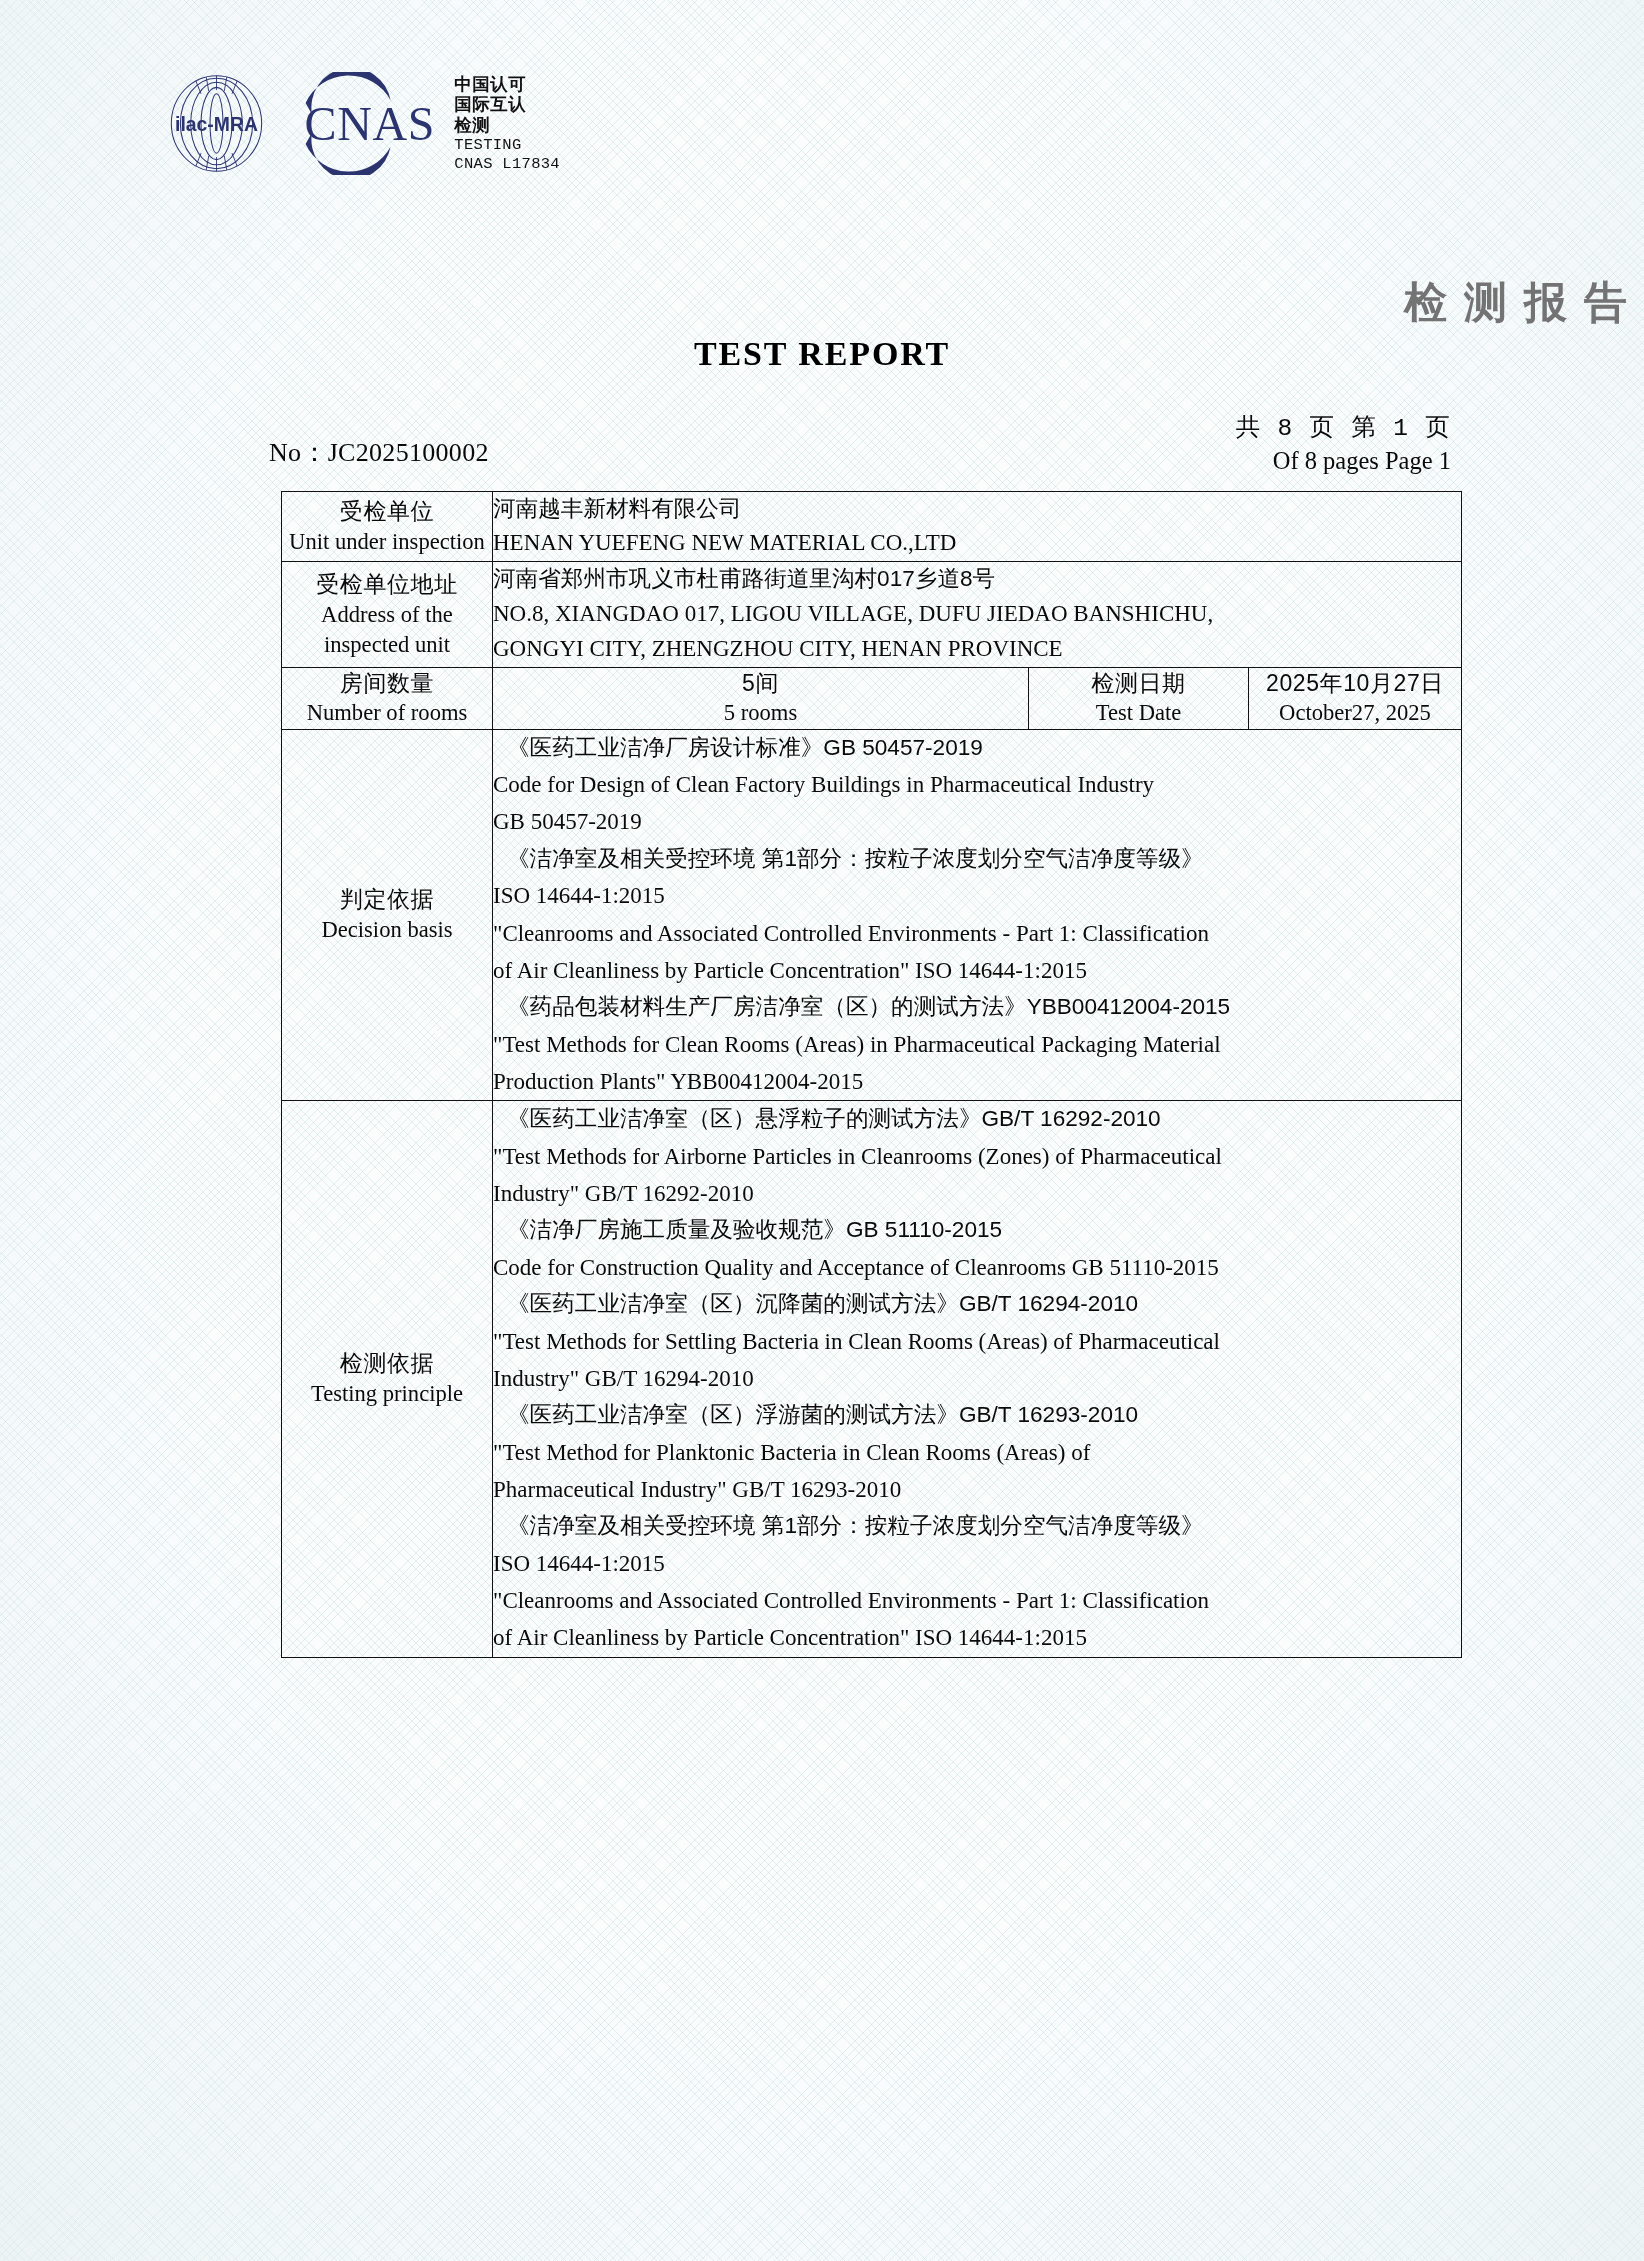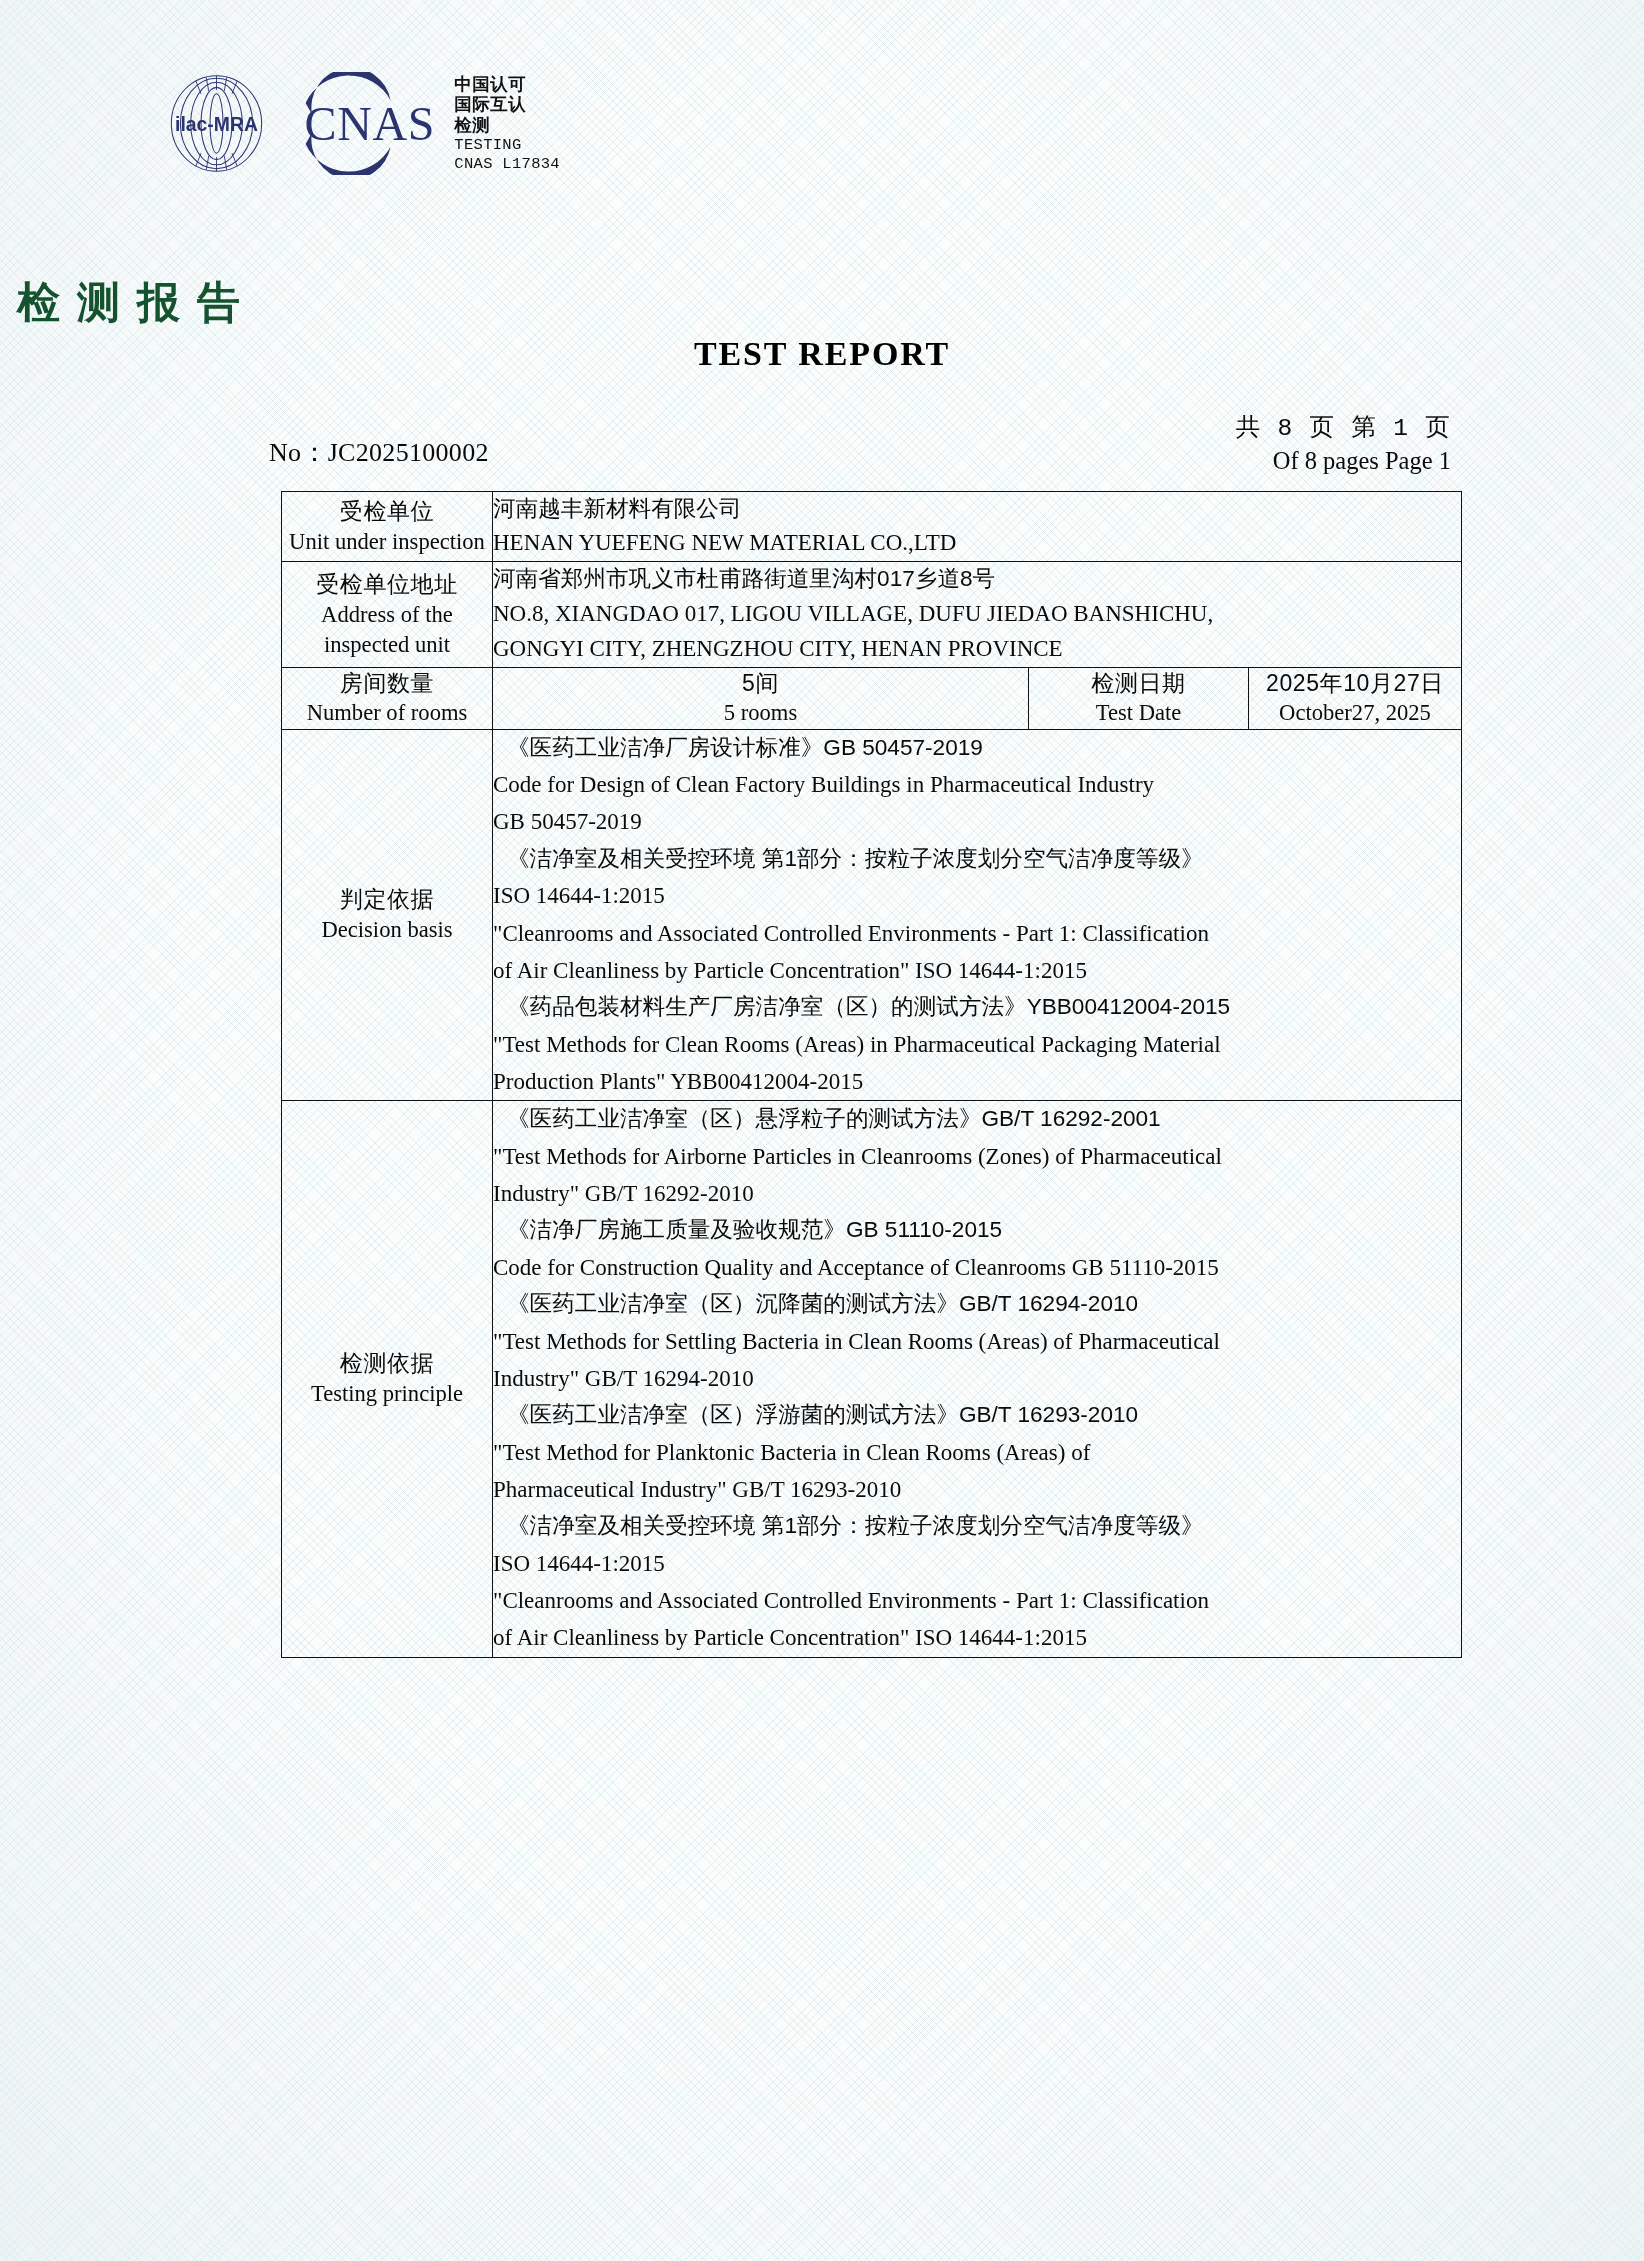--- a/index.html
+++ b/index.html
@@ -99,27 +99,27 @@
     font-size: 15.5px;
     display: block;
     letter-spacing: 0.3px;
   }
 
   
   .title-cn {
     position: absolute;
     left: 0; right: 0;
     top: 274px;
-    text-align: left;
+    text-align: right;
     font-family: "Liberation Sans", sans-serif;
     font-size: 43px;
     font-weight: 700;
     letter-spacing: 17px;
     text-indent: 17px;
-    color: #14532d;
+    color: #737373;
   }
   .title-en {
     position: absolute;
     left: 0; right: 0;
     top: 335px;
     text-align: center;
     font-family: "Liberation Serif", serif;
     font-size: 34px;
     font-weight: 700;
     letter-spacing: 1.9px;
@@ -352,21 +352,21 @@
               <span class="ln en">Production Plants" YBB00412004-2015</span>
             </td>
       </tr>
 
       <tr>
         <td class="vlabel">
           <span class="cn">检测依据</span>
           <span class="en">Testing principle</span>
         </td>
         <td class="basis-cell" colspan="3">
-              <span class="ln cn">《医药工业洁净室（区）悬浮粒子的测试方法》GB/T 16292-2001</span>
+              <span class="ln cn">《医药工业洁净室（区）悬浮粒子的测试方法》GB/T 16292-2010</span>
               <span class="ln en">"Test Methods for Airborne Particles in Cleanrooms (Zones) of Pharmaceutical</span>
               <span class="ln en">Industry" GB/T 16292-2010</span>
               <span class="ln cn">《洁净厂房施工质量及验收规范》GB 51110-2015</span>
               <span class="ln en">Code for Construction Quality and Acceptance of Cleanrooms GB 51110-2015</span>
               <span class="ln cn">《医药工业洁净室（区）沉降菌的测试方法》GB/T 16294-2010</span>
               <span class="ln en">"Test Methods for Settling Bacteria in Clean Rooms (Areas) of Pharmaceutical</span>
               <span class="ln en">Industry" GB/T 16294-2010</span>
               <span class="ln cn">《医药工业洁净室（区）浮游菌的测试方法》GB/T 16293-2010</span>
               <span class="ln en">"Test Method for Planktonic Bacteria in Clean Rooms (Areas) of</span>
               <span class="ln en">Pharmaceutical Industry" GB/T 16293-2010</span>

